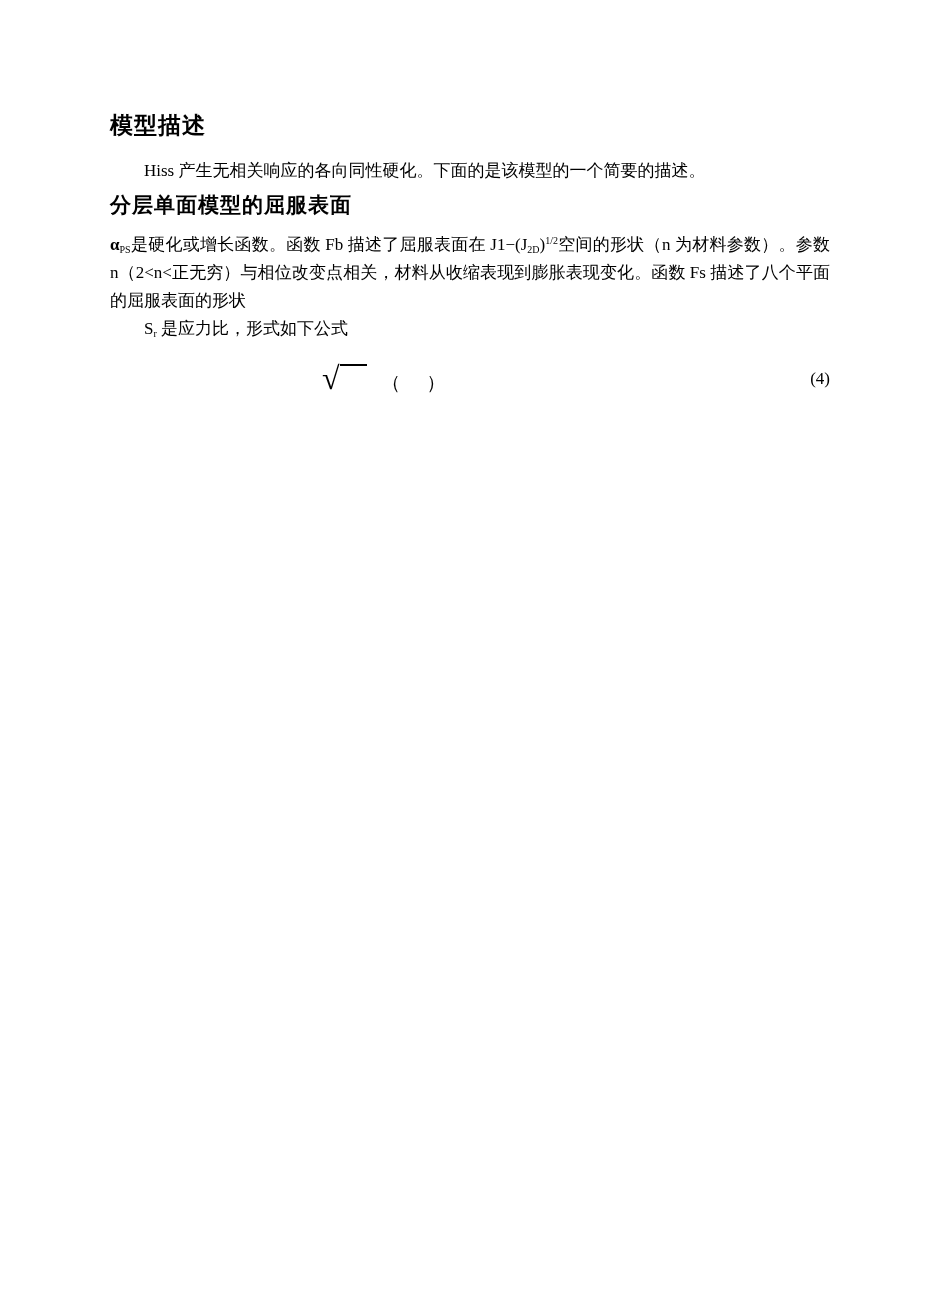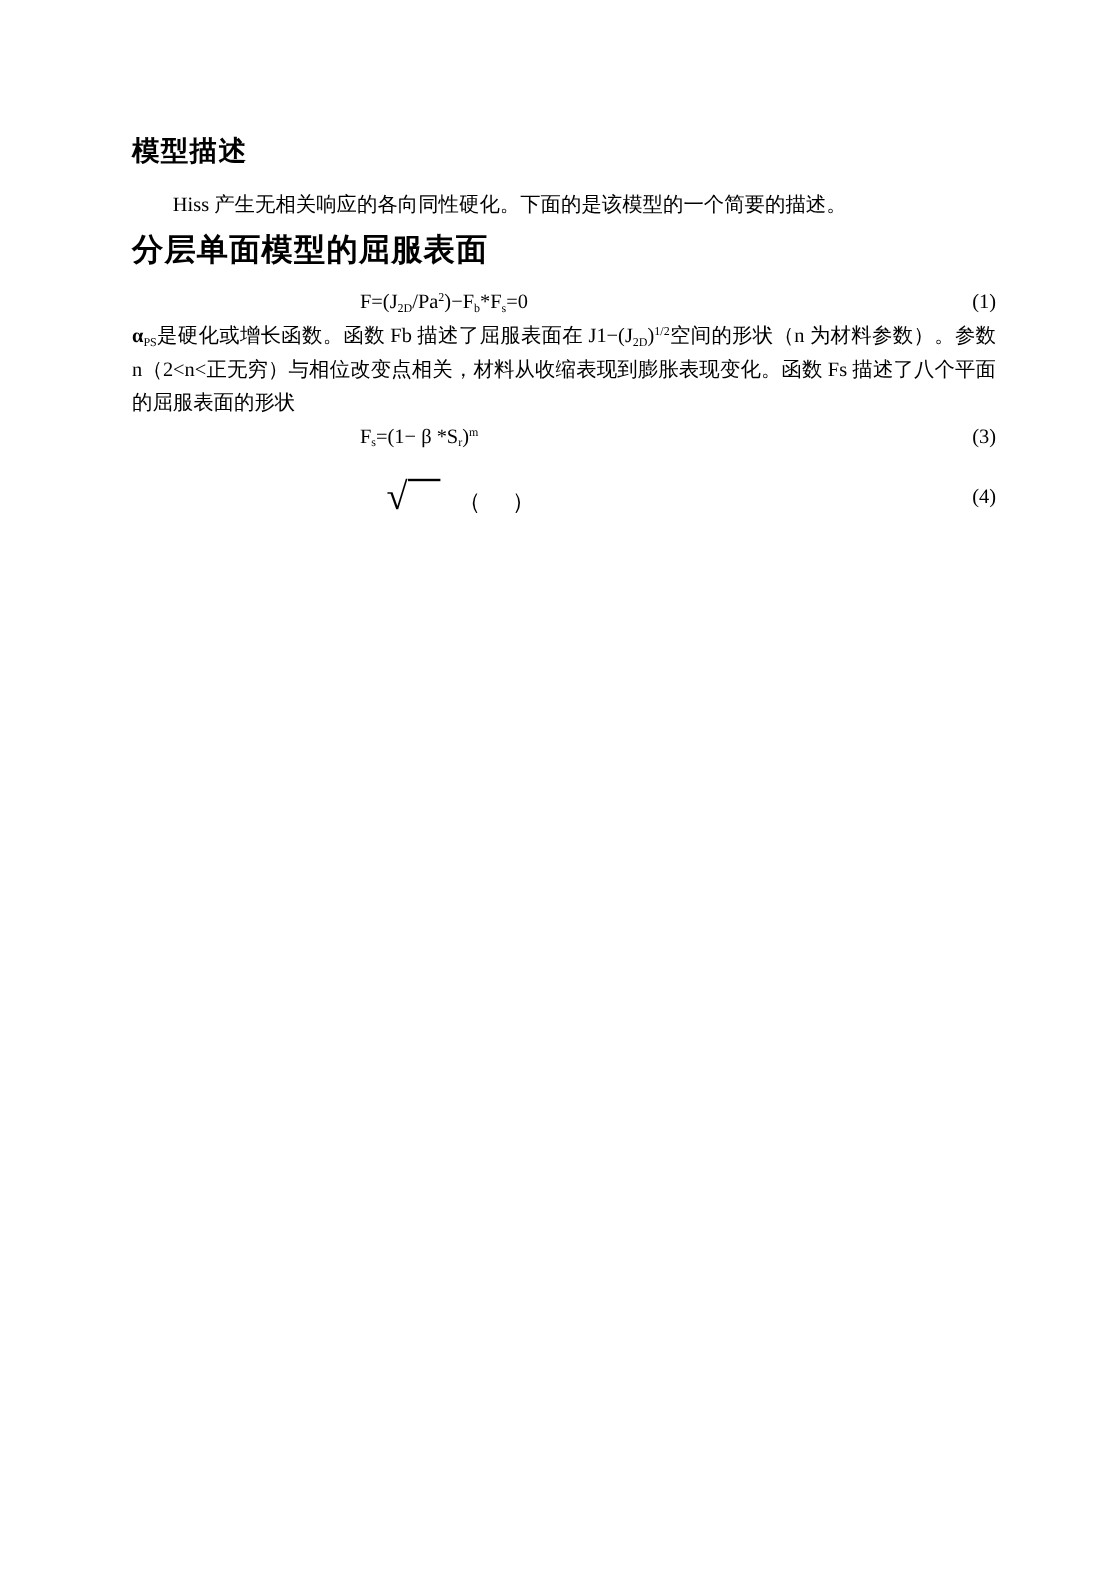--- a/index.html
+++ b/index.html
@@ -17,21 +17,21 @@
     padding: 110px 96px 0 110px;
   }
   h1.doc-h1 {
     font-family: "Liberation Sans", "DejaVu Sans", sans-serif;
     font-size: 23px; font-weight: bold;
     letter-spacing: 1px;
     margin-bottom: 16px;
   }
   h2.doc-h2 {
     font-family: "Liberation Sans", "DejaVu Sans", sans-serif;
-    font-size: 26px; font-weight: bold;
+    font-size: 21px; font-weight: bold;
     letter-spacing: 1px;
     margin: 6px 0 12px 0;
   }
   p.body-text {
     font-size: 17px;
     line-height: 28px;
     text-align: justify;
     text-justify: inter-ideograph;
   }
   p.indent { text-indent: 2em; }
@@ -80,34 +80,27 @@
 <div class="page">
 
   <h1 class="doc-h1">模型描述</h1>
 
 
   <p class="body-text indent">Hiss 产生无相关响应的各向同性硬化。下面的是该模型的一个简要的描述。</p>
 
   <h2 class="doc-h2">分层单面模型的屈服表面</h2>
 
 
-  <div class="equation">
-    <span class="eq-body">F=(J<sub>2D</sub>/Pa<sup>2</sup>)−F<sub>b</sub>*F<sub>s</sub>=0</span>
-    <span class="eq-num">(1)</span>
-  </div>
 
 
 
   <p class="body-text"><b>α</b><sub>PS</sub>是硬化或增长函数。函数 Fb 描述了屈服表面在 J1−(J<sub>2D</sub>)<sup>1/2</sup>空间的形状（n 为材料参数）。参数 n（2&lt;n&lt;正无穷）与相位改变点相关，材料从收缩表现到膨胀表现变化。函数 Fs 描述了八个平面的屈服表面的形状</p>
 
-  <div class="equation">
-    <span class="eq-body">F<sub>s</sub>=(1− β *S<sub>r</sub>)<sup>m</sup></span>
-    <span class="eq-num">(3)</span>
-  </div>
 
+  <p class="body-text indent">S<sub>r</sub> 是应力比，形式如下公式</p>
 
   <div class="equation-4">
     <span class="radical"><span>√</span><span class="vinculum"></span></span>
     <span class="eq4-open">（</span>
     <span class="eq4-close">）</span>
     <span class="eq-num">(4)</span>
   </div>
 
 </div>
 

